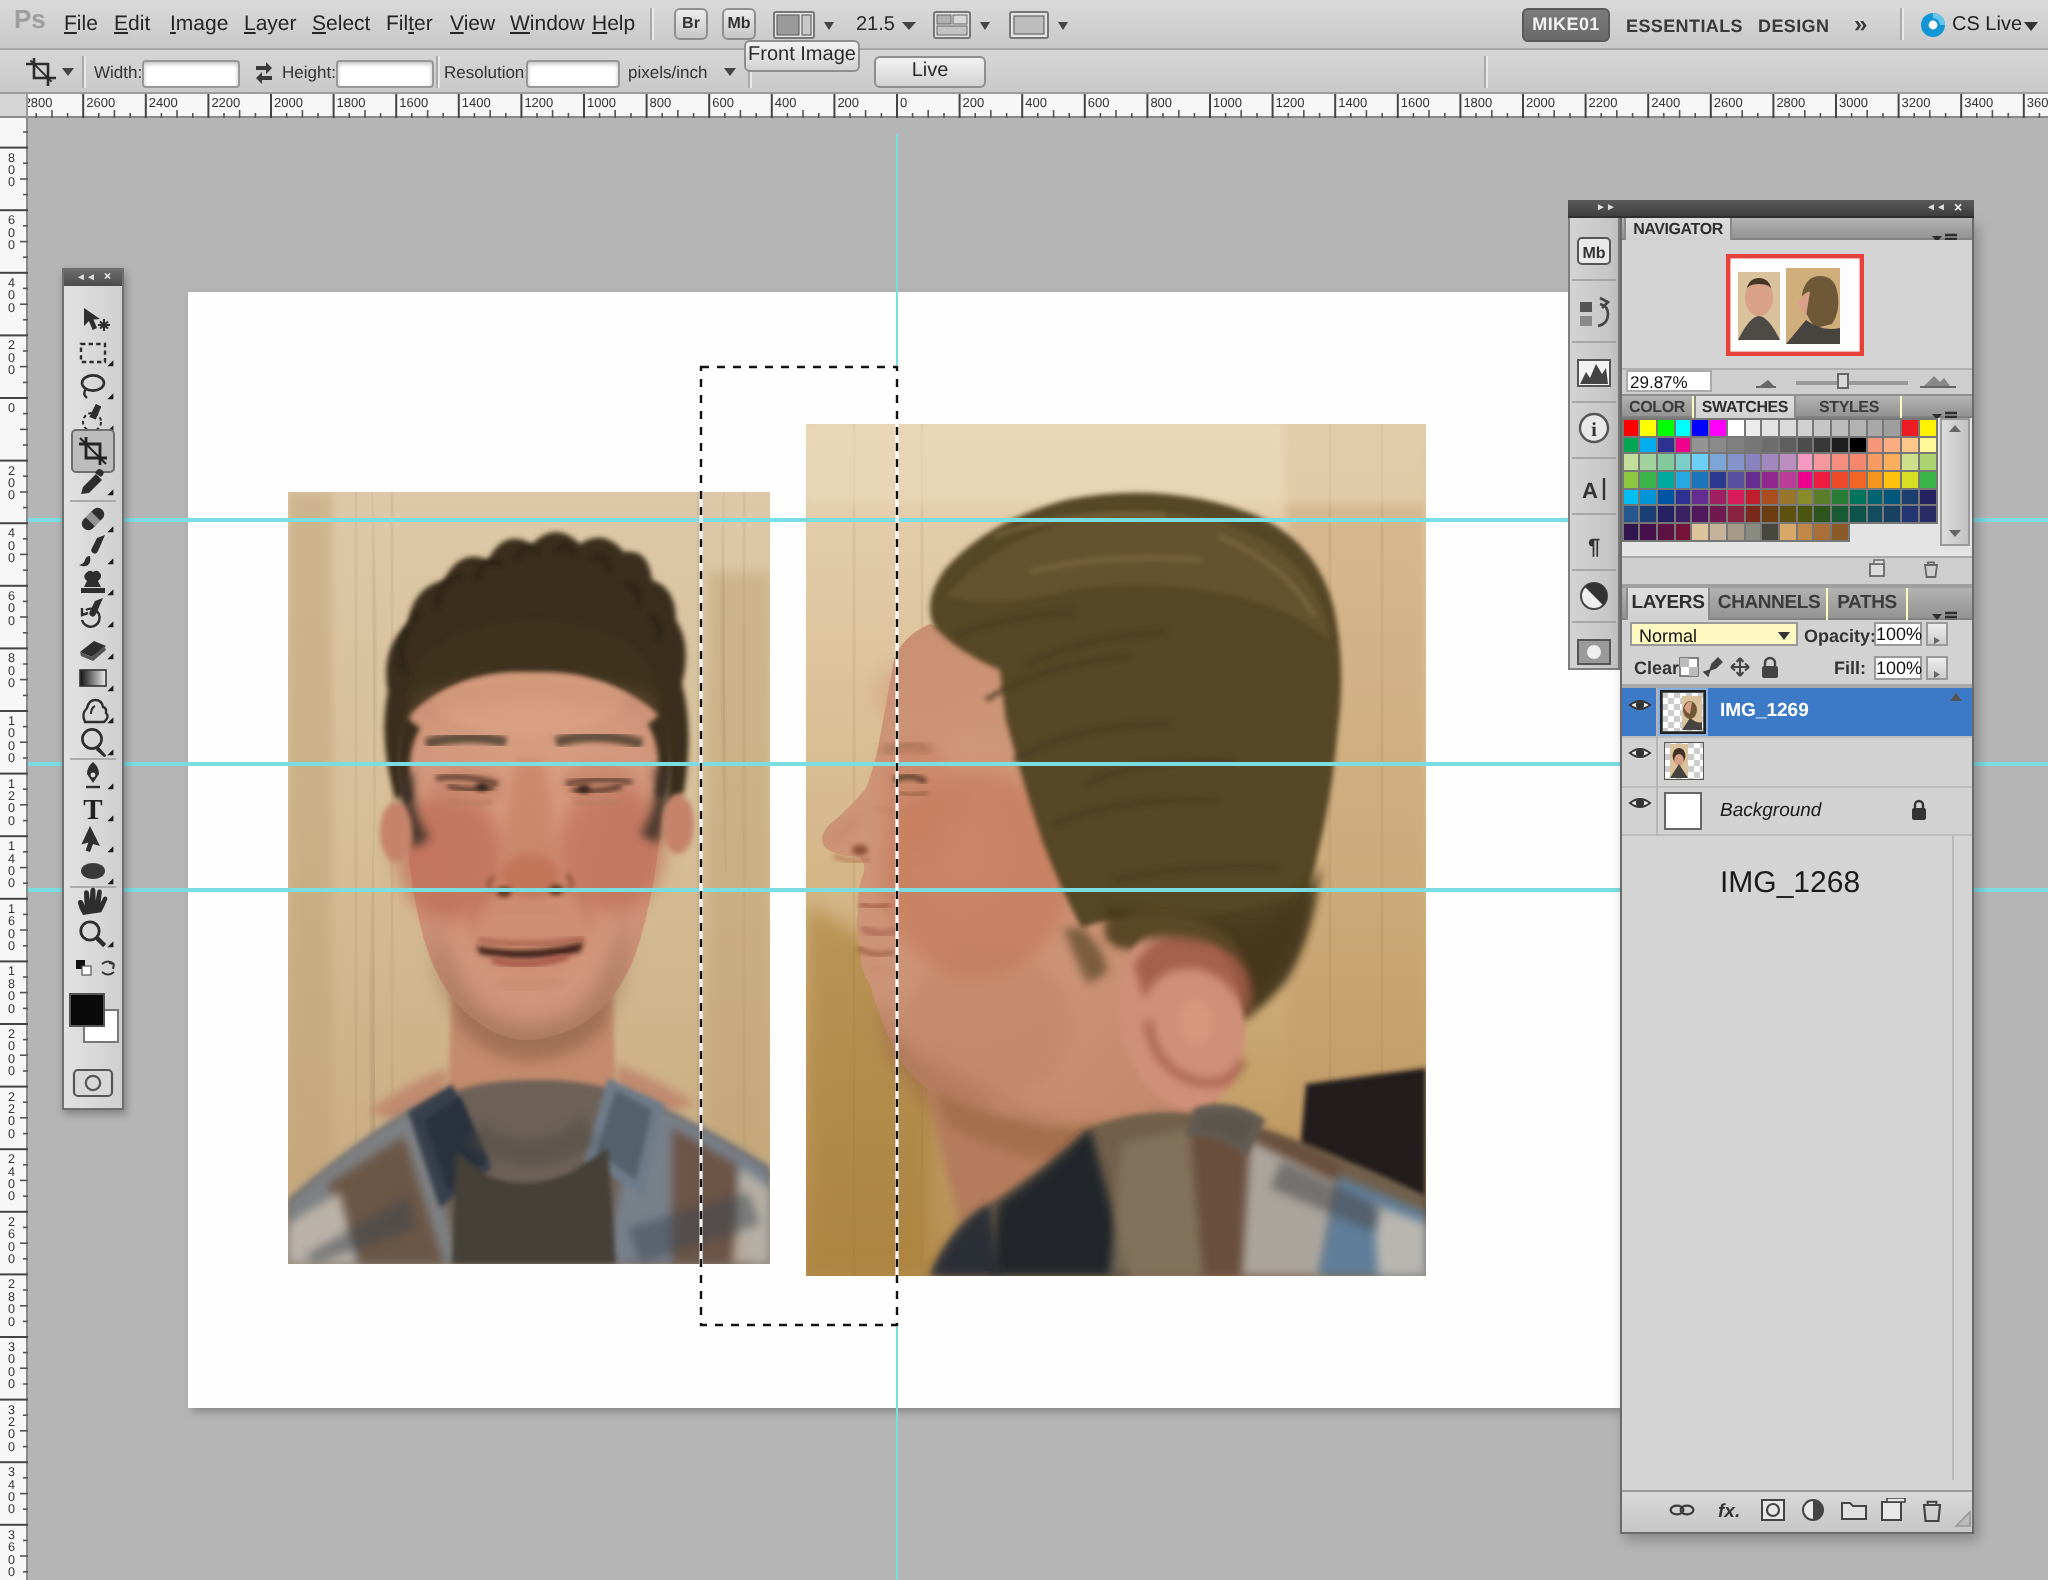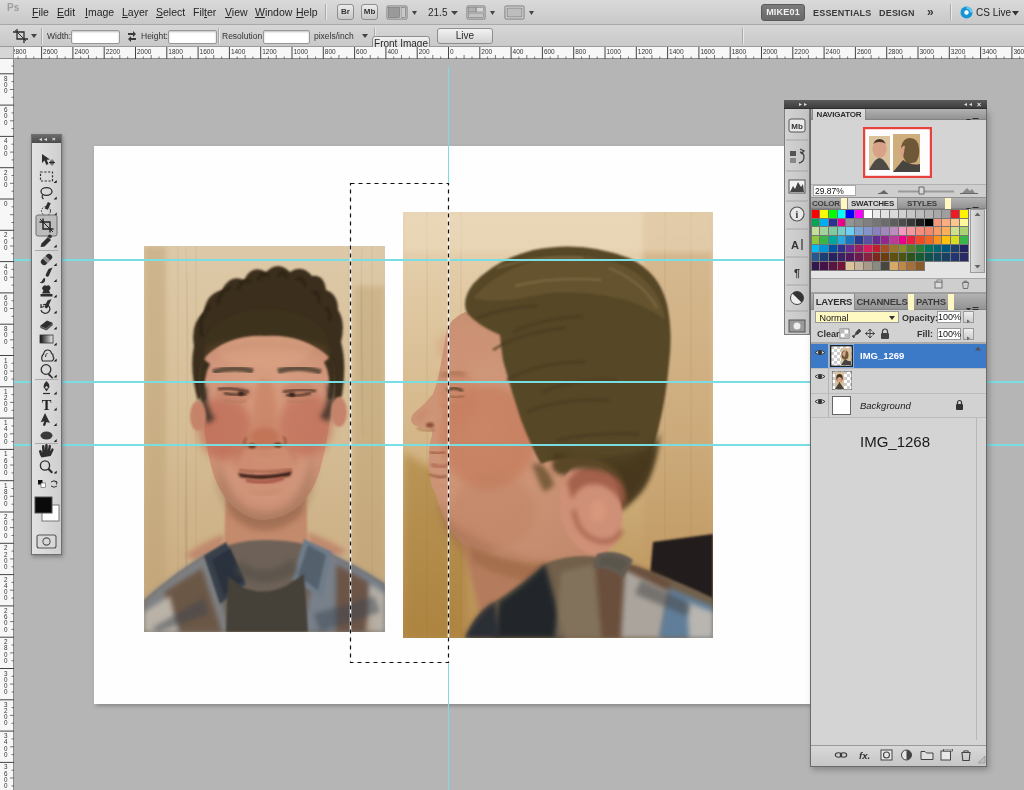--- a/index.html
+++ b/index.html
@@ -12,21 +12,21 @@
 .oinput{top:4px;height:14px;background:#fff;border:1px solid #989898;border-radius:2px;box-shadow:inset 0 1px 2px rgba(0,0,0,.25);}
 .btn{top:3px;height:16px;background:linear-gradient(#f2f2f2,#d2d2d2);border:1px solid #8e8e8e;border-radius:3px;font-size:10px;color:#2a2a2a;text-align:center;line-height:14px;white-space:nowrap;}
 .sep{top:3px;width:1px;height:16px;background:#aaa;box-shadow:1px 0 0 #e8e8e8;}
 .mbtn{top:4px;width:17px;height:16px;background:linear-gradient(#ececec,#c6c6c6);border:1px solid #8e8e8e;border-radius:3px;font-size:8px;font-weight:bold;color:#333;text-align:center;line-height:14px;}
 .wsbtn{top:4px;height:17px;background:linear-gradient(#7c7c7c,#696969);border:1px solid #5a5a5a;border-radius:3px;color:#f2f2f2;font-size:9px;font-weight:bold;text-align:center;line-height:15px;letter-spacing:0.2px;}
 .wstxt{top:7.5px;font-size:9px;font-weight:bold;color:#3a3a3a;letter-spacing:0.2px;}
 .guideh{left:14px;width:1010px;height:2px;background:#7adde2;}
 .panel-tabs{background:linear-gradient(#b2b2b2,#939393);border-bottom:1px solid #828282;}
 .tab{position:absolute;font-size:9px;font-weight:bold;text-align:center;letter-spacing:-0.2px;}
 .tab.on{background:linear-gradient(#dedede,#d0d0d0);color:#2e2e2e;border-left:1px solid #8a8a8a;border-right:1px solid #8a8a8a;}
-.tab.off{color:#3c3c3c;border-right:6px solid #fef9c3;}
+.tab.off{color:#3c3c3c;border-right:1px solid #fef9c3;}
 .pbody{background:#d4d4d4;}
 .dkhdr{background:linear-gradient(#5a5a5a,#3f3f3f);border-bottom:1px solid #2f2f2f;}
 </style></head><body>
 <div class="abs" style="left:94px;top:146px;width:800px;height:558px;background:#fefefe;box-shadow:2px 2px 4px rgba(0,0,0,0.25);"></div>
 <svg class="abs" style="left:144px;top:246px;" width="241" height="386" viewBox="0 0 241 386">
 <defs>
 <linearGradient id="lwood" x1="0" y1="0" x2="0" y2="1">
   <stop offset="0" stop-color="#ddc9a8"></stop>
         <stop offset=".5" stop-color="#d5bc94"></stop>
         <stop offset="1" stop-color="#c7a87c"></stop>
@@ -223,21 +223,21 @@
 <div class="abs guideh" style="top:258.5px;"></div>
 <div class="abs guideh" style="top:380.5px;"></div>
 <div class="abs guideh" style="top:443.5px;"></div>
 <div class="abs" style="left:447.6px;top:67px;width:1.6px;height:116px;background:#7adde2;"></div>
 <div class="abs" style="left:447.6px;top:662px;width:1.6px;height:128px;background:#7adde2;"></div>
 <svg class="abs" style="left:349px;top:182px;" width="101" height="482">
       <rect x="1.5" y="1.5" width="98" height="479" fill="none" stroke="#fdfdfd" stroke-width="1.6"></rect>
       <rect x="1.5" y="1.5" width="98" height="479" fill="none" stroke="#111" stroke-width="1.2" stroke-dasharray="4 4"></rect>
     </svg>
 <div class="abs menubar"></div>
-<div class="abs" style="left:7px;top:2px;font-size:10px;font-weight:bold;color:#9d9d9d;letter-spacing:0px;">Ps</div>
+<div class="abs" style="left:7px;top:2px;font-size:13px;font-weight:bold;color:#9d9d9d;letter-spacing:0px;">Ps</div>
 <div class="abs menu" style="left:32px;"><u>F</u>ile</div>
 <div class="abs menu" style="left:57px;"><u>E</u>dit</div>
 <div class="abs menu" style="left:85px;"><u>I</u>mage</div>
 <div class="abs menu" style="left:122px;"><u>L</u>ayer</div>
 <div class="abs menu" style="left:156px;"><u>S</u>elect</div>
 <div class="abs menu" style="left:193px;">Fil<u>t</u>er</div>
 <div class="abs menu" style="left:225px;"><u>V</u>iew</div>
 <div class="abs menu" style="left:255px;"><u>W</u>indow</div>
 <div class="abs menu" style="left:296px;"><u>H</u>elp</div>
 <div class="abs sep" style="left:325px;top:4px;"></div>
@@ -302,21 +302,21 @@
 <div class="abs olbl" style="left:141px;top:31px;">Height:</div>
 <div class="abs oinput" style="left:167.5px;top:30px;width:49px;"></div>
 <div class="abs sep" style="left:218px;top:28px;"></div>
 <div class="abs olbl" style="left:222px;top:31px;">Resolution:</div>
 <div class="abs oinput" style="left:263px;top:30px;width:47px;"></div>
 <div class="abs olbl" style="left:314px;top:31px;">pixels/inch</div>
 <svg class="abs" style="left:362px;top:34px;" width="8" height="5">
     <path d="M0 0 l6 0 -3 4 z" fill="#444"></path>
   </svg>
 <div class="abs sep" style="left:374px;top:28px;"></div>
-<div class="abs btn" style="left:372px;top:36px;width:58px;">Front Image</div>
+<div class="abs btn" style="left:372px;top:20px;width:58px;">Front Image</div>
 <div class="abs btn" style="left:437px;top:28px;width:56px;">Live</div>
 <div class="abs sep" style="left:742px;top:28px;"></div>
 <div class="abs" style="left:14px;top:47px;width:1010px;height:12px;background:#f7f7f7;border-bottom:1px solid #8a8a8a;"></div>
 <svg class="abs" style="left:14px;top:47px;" width="1010" height="12" font-family="Liberation Sans,sans-serif">
     <line x1="-3.7" y1="0" x2="-3.7" y2="12" stroke="#444" stroke-width="1"></line>
     <text x="-2.2" y="6.5" font-size="6.5" fill="#333">2800</text>
     <line x1="4.1" y1="9.5" x2="4.1" y2="12" stroke="#555" stroke-width="0.8"></line>
     <line x1="12.0" y1="8" x2="12.0" y2="12" stroke="#555" stroke-width="0.8"></line>
     <line x1="19.8" y1="9.5" x2="19.8" y2="12" stroke="#555" stroke-width="0.8"></line>
     <line x1="27.6" y1="0" x2="27.6" y2="12" stroke="#444" stroke-width="1"></line>

